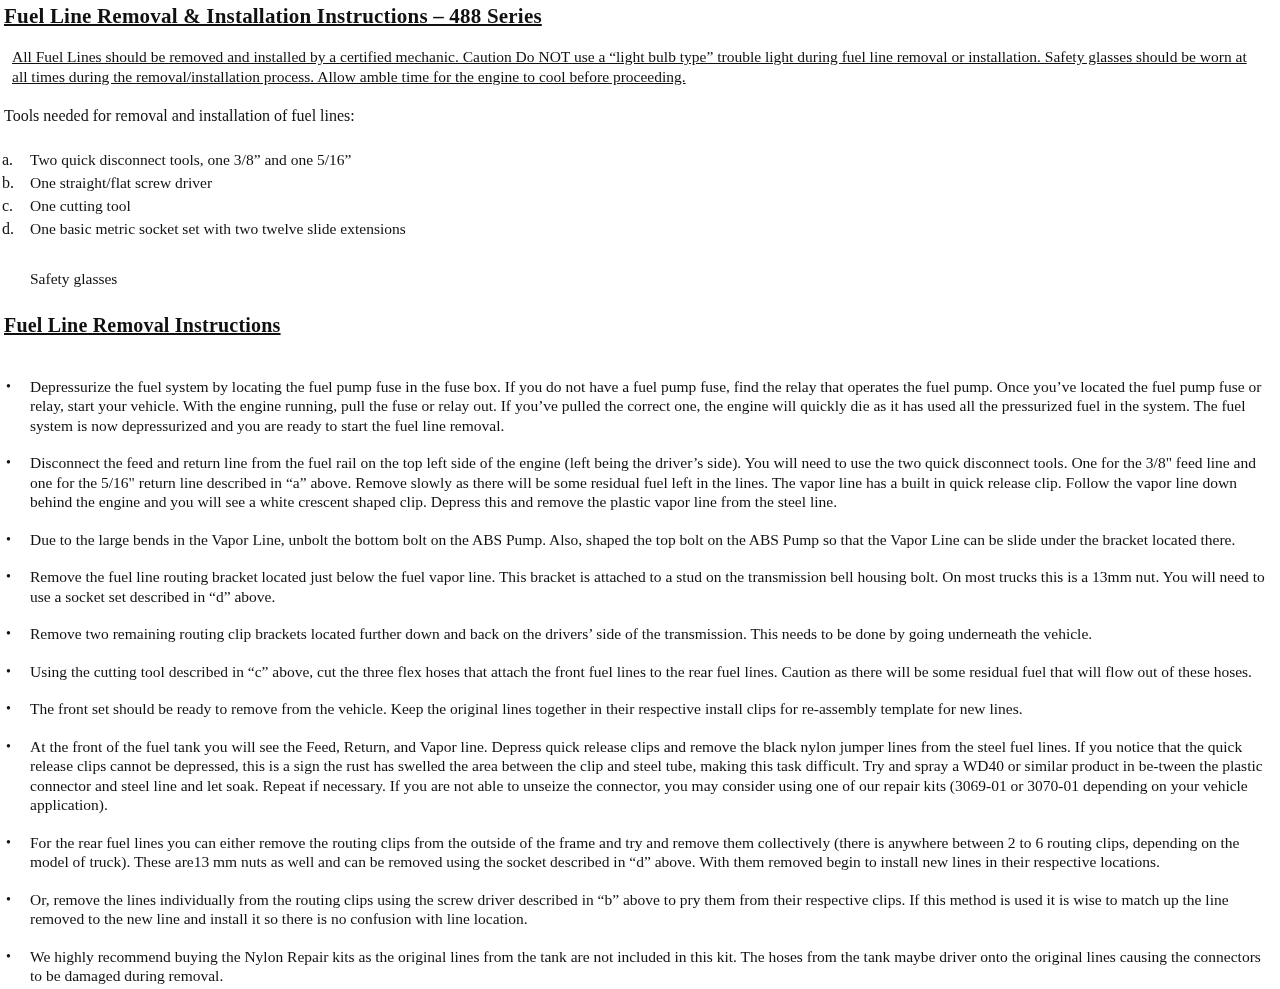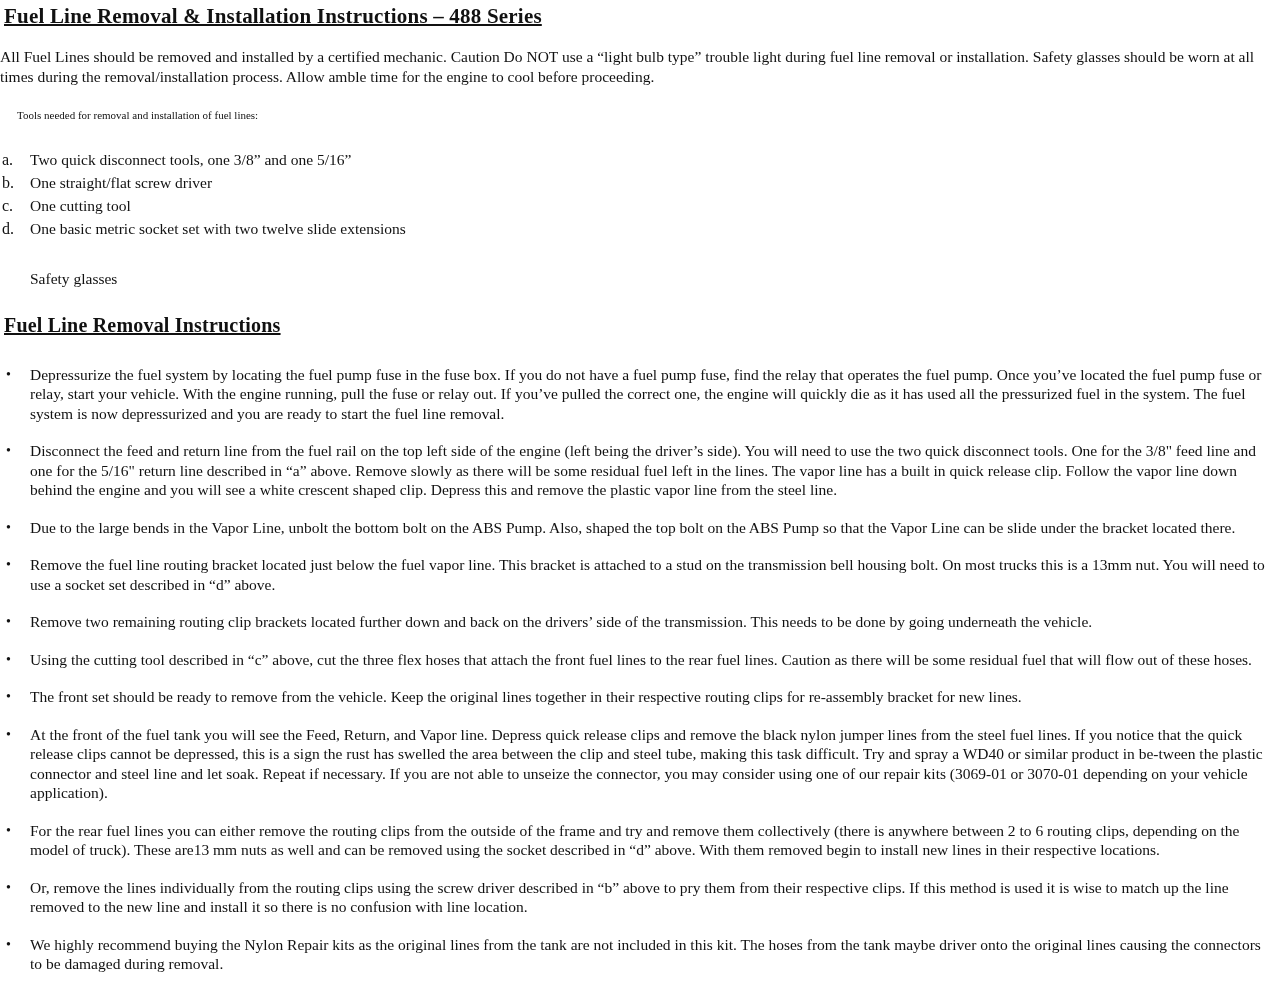--- a/index.html
+++ b/index.html
@@ -24,26 +24,27 @@
     font-size: 21px;
     font-weight: bold;
     text-decoration: underline;
     text-decoration-thickness: 2px;
     margin: 2px 0 18px 4px;
     letter-spacing: 0.2px;
   }
   .para {
     font-size: 15.5px;
     line-height: 19.5px;
-    margin: 0 0 20px 0;
+    margin: 0 0 20px 12px;
+    text-decoration: underline;
   }
   .tools-heading {
-    font-size: 11px;
+    font-size: 16px;
     line-height: 19.5px;
-    margin: 0 0 24px 17px;
+    margin: 0 0 24px 4px;
   }
   .tool-list {
     margin: 0 0 8px 0;
   }
   .tool {
     display: flex;
     font-size: 15.5px;
     line-height: 19px;
     margin-bottom: 4px;
   }
@@ -60,21 +61,21 @@
     font-size: 15.5px;
     line-height: 19px;
     margin-left: 30px;
     margin-top: 31px;
   }
   .section-heading {
     font-size: 20px;
     font-weight: bold;
     text-decoration: underline;
     text-decoration-thickness: 2px;
-    margin: 26px 0 28px 4px;
+    margin: 26px 0 40px 4px;
     letter-spacing: 0.2px;
   }
   .step {
     display: flex;
     font-size: 15.5px;
     line-height: 19.5px;
     margin-bottom: 18px;
   }
   .step .bullet {
     flex: none;
@@ -139,21 +140,21 @@
     <div class="step">
       <span class="bullet">•</span>
       <span class="step-text">Remove two remaining routing clip brackets located further down and back on the drivers’ side of the transmission. This needs to be done by going underneath the vehicle.</span>
     </div>
     <div class="step">
       <span class="bullet">•</span>
       <span class="step-text">Using the cutting tool described in “c” above, cut the three flex hoses that attach the front fuel lines to the rear fuel lines. Caution as there will be some residual fuel that will flow out of these hoses.</span>
     </div>
     <div class="step">
       <span class="bullet">•</span>
-      <span class="step-text">The front set should be ready to remove from the vehicle. Keep the original lines together in their respective routing clips for re-assembly bracket for new lines.</span>
+      <span class="step-text">The front set should be ready to remove from the vehicle. Keep the original lines together in their respective install clips for re-assembly template for new lines.</span>
     </div>
     <div class="step">
       <span class="bullet">•</span>
       <span class="step-text">At the front of the fuel tank you will see the Feed, Return, and Vapor line. Depress quick release clips and remove the black nylon jumper lines from the steel fuel lines. If you notice that the quick release clips cannot be depressed, this is a sign the rust has swelled the area between the clip and steel tube, making this task difficult. Try and spray a WD40 or similar product in be-tween the plastic connector and steel line and let soak. Repeat if necessary. If you are not able to unseize the connector, you may consider using one of our repair kits (3069-01 or 3070-01 depending on your vehicle application).</span>
     </div>
     <div class="step">
       <span class="bullet">•</span>
       <span class="step-text">For the rear fuel lines you can either remove the routing clips from the outside of the frame and try and remove them collectively (there is anywhere between 2 to 6 routing clips, depending on the model of truck). These are13 mm nuts as well and can be removed using the socket described in “d” above. With them removed begin to install new lines in their respective locations.</span>
     </div>
     <div class="step">

